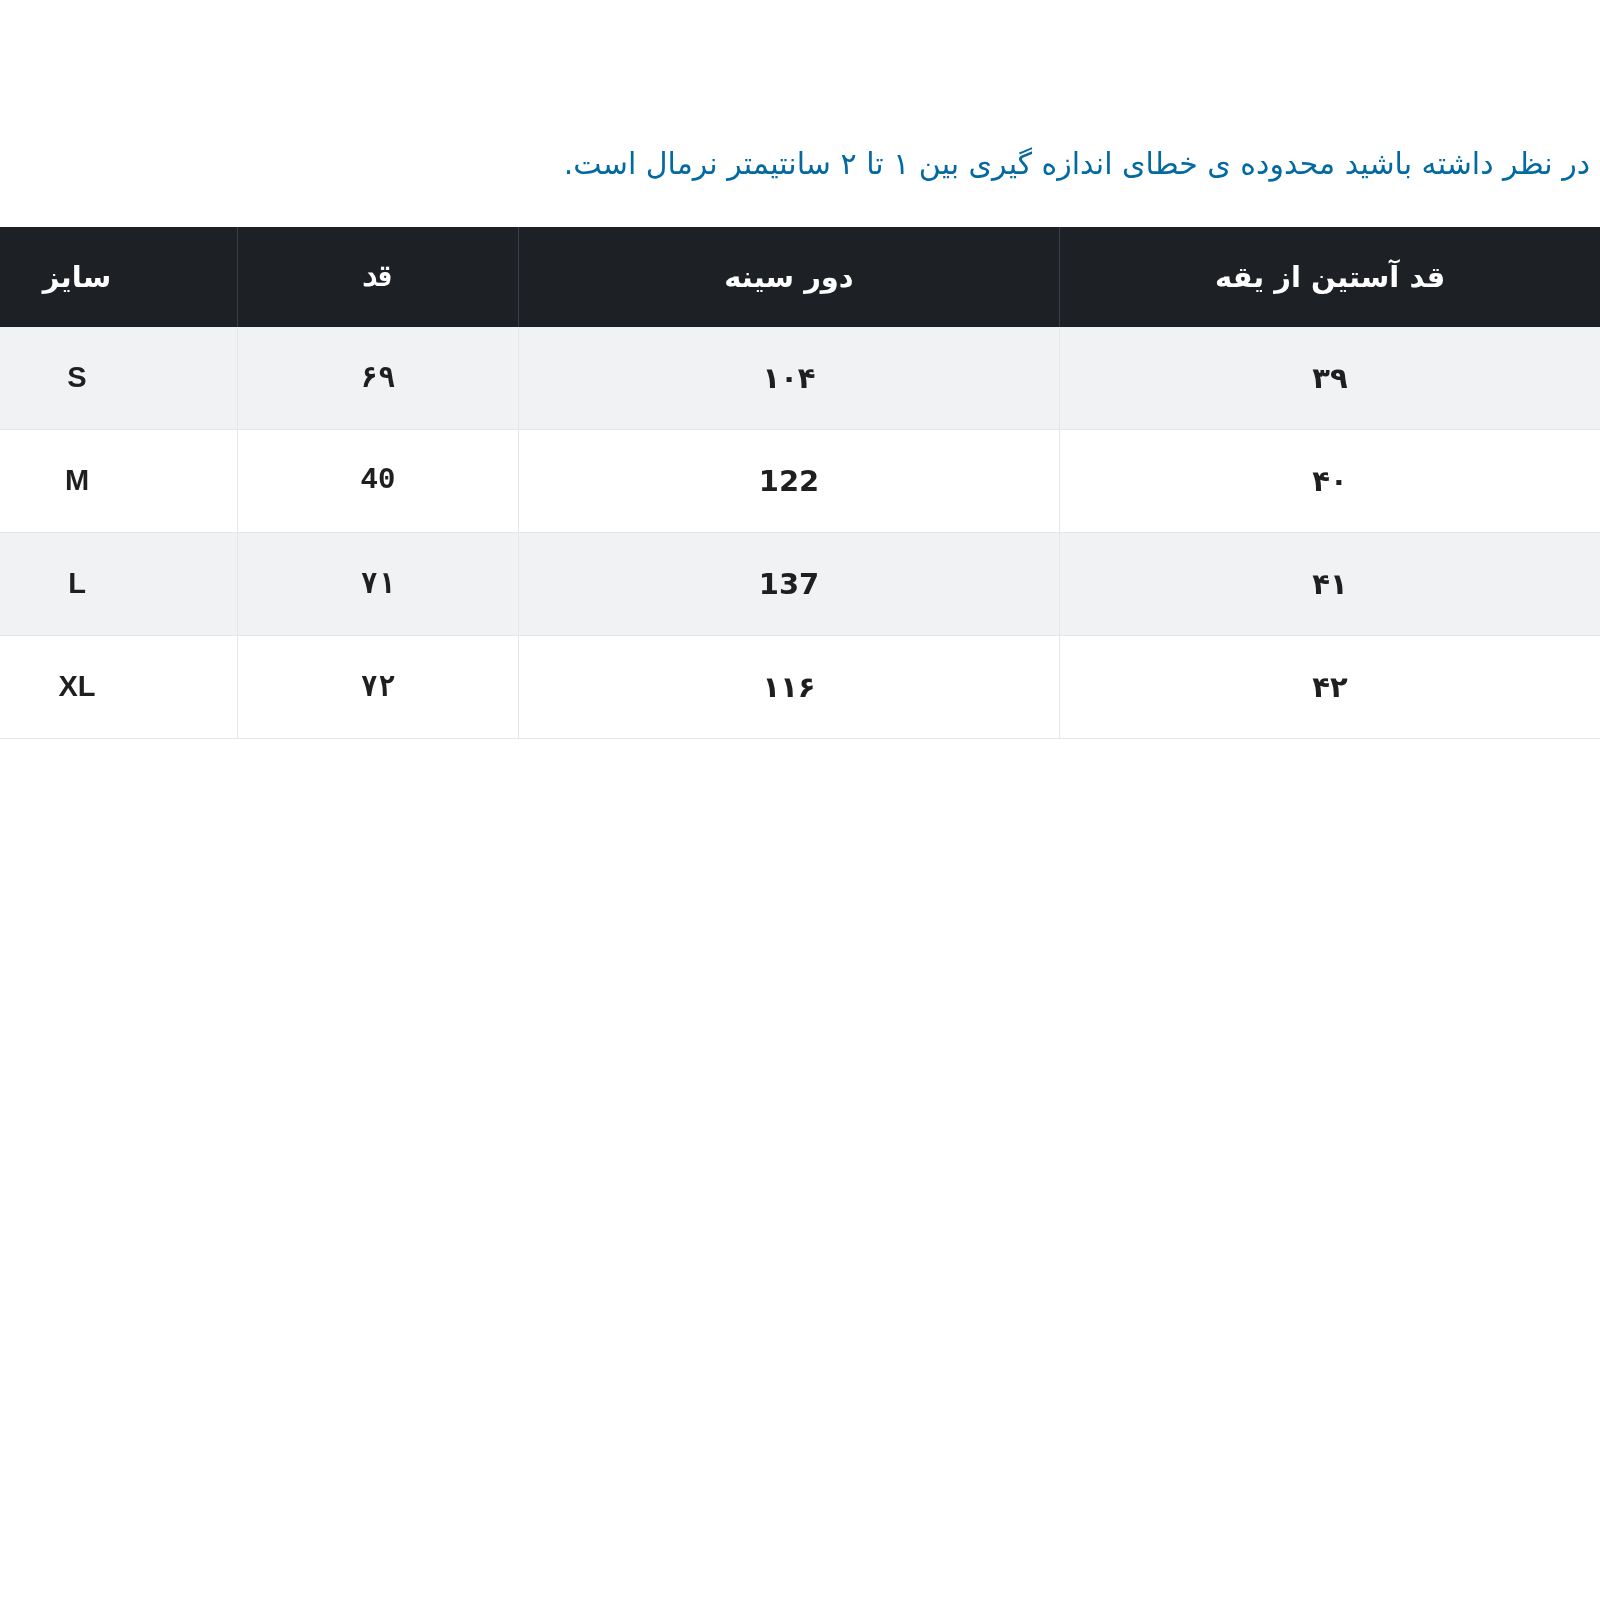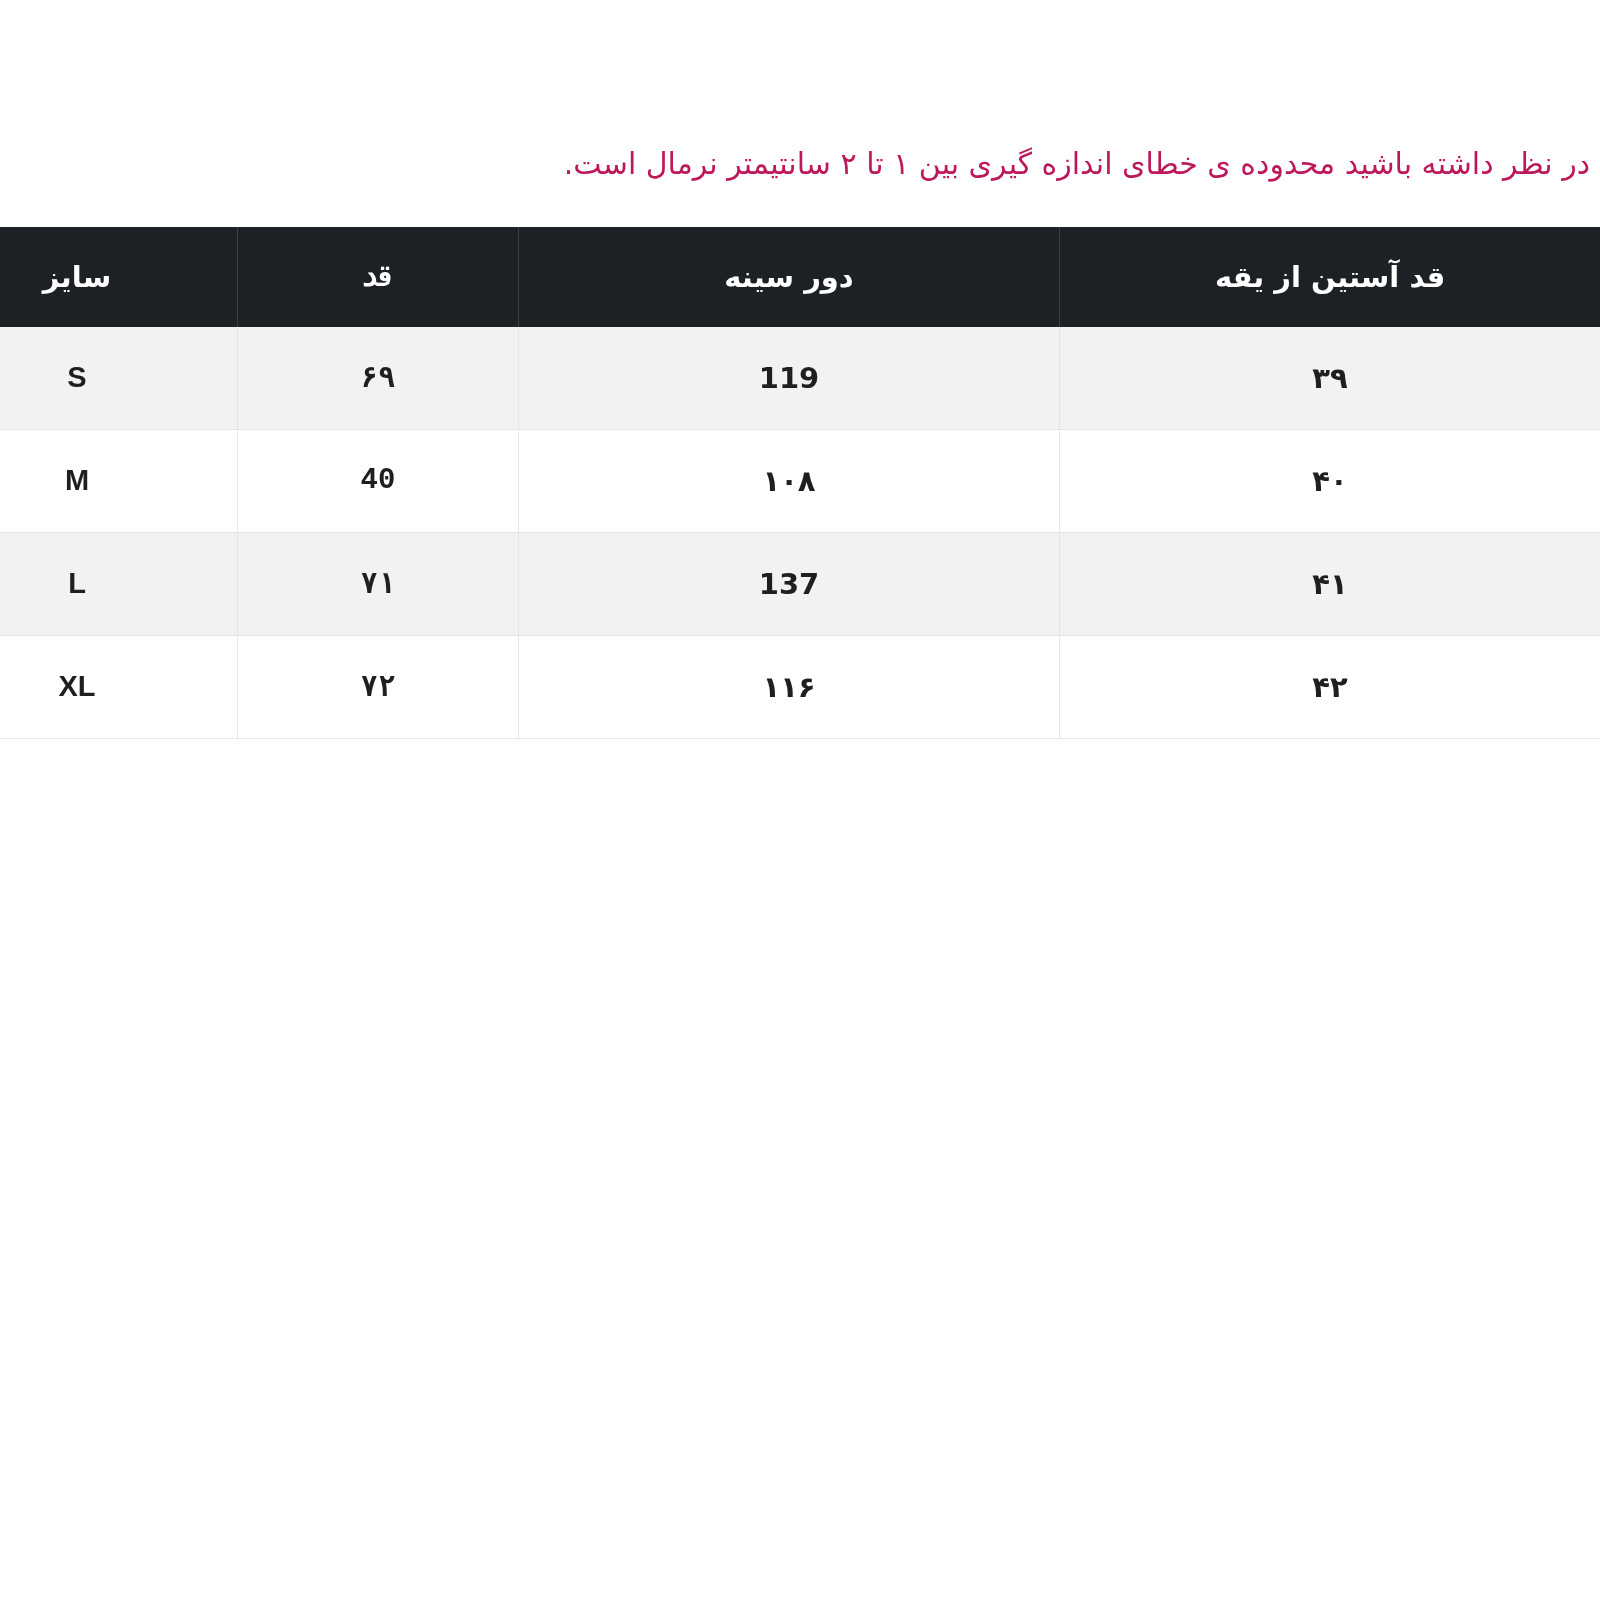--- a/index.html
+++ b/index.html
@@ -21,21 +21,21 @@
     box-sizing: border-box;
   }
   .notes {
     padding: 140px 10px 0 10px;
     text-align: right;
     direction: rtl;
   }
   .note-line {
     font-size: 30px;
     line-height: 1.62;
-    color: #be185d;
+    color: #0369a1;
     font-weight: 400;
     letter-spacing: 0;
     white-space: nowrap;
   }
   .note-line.second {
     margin-top: 4px;
   }
   .table-wrap {
     margin-top: 38px;
     width: 1600px;
@@ -104,27 +104,27 @@
         <tr>
           <th class="col-sleeve">قد آستین از یقه</th>
           <th class="col-chest">دور سینه</th>
           <th class="col-len">قد</th>
           <th class="col-size">سایز</th>
         </tr>
       </thead>
       <tbody>
         <tr class="odd">
           <td class="col-sleeve">۳۹</td>
-          <td class="col-chest">119</td>
+          <td class="col-chest">۱۰۴</td>
           <td class="col-len">۶۹</td>
           <td class="col-size latin">S</td>
         </tr>
         <tr class="even">
           <td class="col-sleeve">۴۰</td>
-          <td class="col-chest">۱۰۸</td>
+          <td class="col-chest">122</td>
           <td class="col-len">40</td>
           <td class="col-size latin">M</td>
         </tr>
         <tr class="odd">
           <td class="col-sleeve">۴۱</td>
           <td class="col-chest">137</td>
           <td class="col-len">۷۱</td>
           <td class="col-size latin">L</td>
         </tr>
         <tr class="even">

